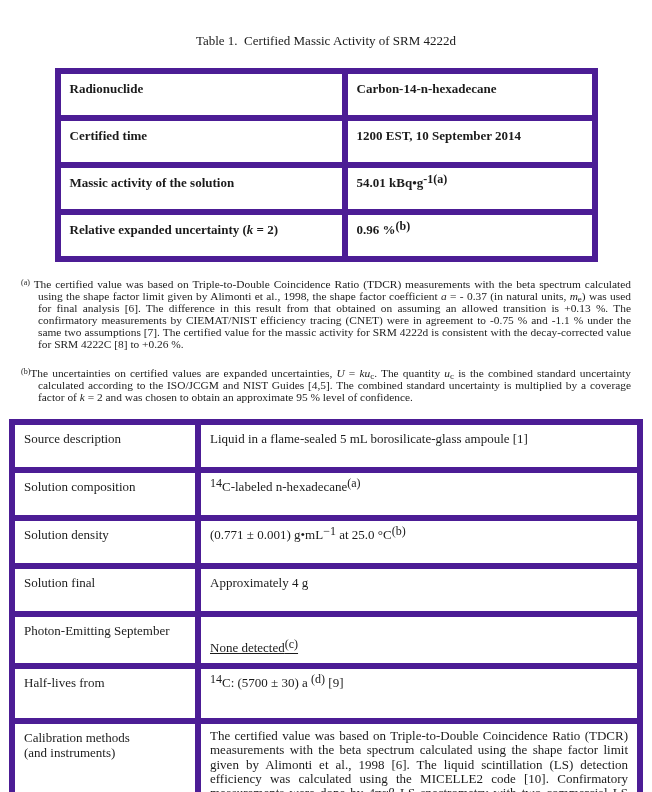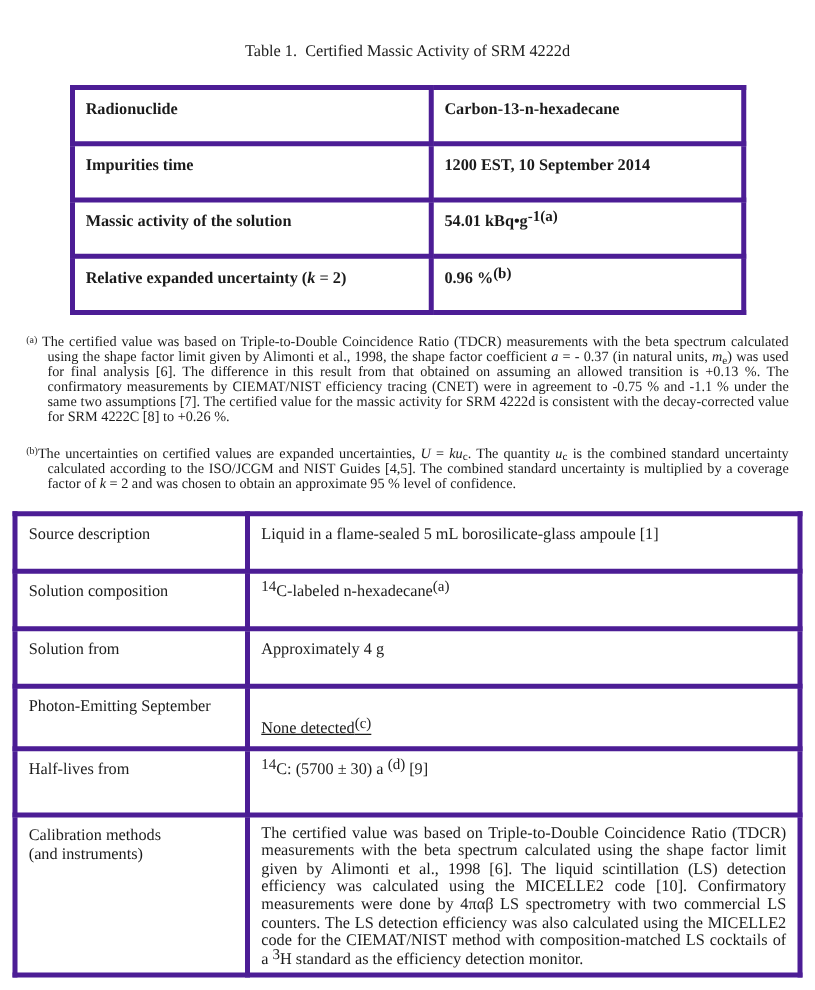--- a/index.html
+++ b/index.html
@@ -27,21 +27,21 @@
   }
   .title-1 { padding-top: 33px; }
   .title-2 { padding-top: 25px; }
 
   table {
     border-collapse: collapse;
     table-layout: fixed;
     font-size: 13px;
   }
   td {
-    border: 4px solid #4c1d95;
+    border: 6px solid #4c1d95;
     vertical-align: top;
     padding: 6px 9px 4px 9px;
     line-height: 15px;
   }
 
   
   .t1 {
     width: 537px;
     margin: 20px auto 0 auto;
     border: 2.5px solid #000;
@@ -108,24 +108,24 @@
   <div class="table-title title-1">Table 1.&nbsp; Certified Massic Activity of SRM 4222d</div>
 
   <table class="t1">
     <colgroup>
         <col class="c1">
         <col class="c2">
       </colgroup>
     <tbody>
       <tr>
         <td>Radionuclide</td>
-        <td>Carbon-13-n-hexadecane</td>
+        <td>Carbon-14-n-hexadecane</td>
       </tr>
       <tr>
-        <td>Impurities time</td>
+        <td>Certified time</td>
         <td>1200 EST, 10 September 2014</td>
       </tr>
       <tr>
         <td>Massic activity of the solution</td>
         <td>54.01 kBq•g<sup>-1(a)</sup></td>
       </tr>
       <tr>
         <td>Relative expanded uncertainty (<i>k</i> = 2)</td>
         <td>0.96 %<sup>(b)</sup></td>
       </tr>
@@ -146,21 +146,25 @@
     <tbody>
       <tr>
         <td class="h32">Source description</td>
         <td class="h32">Liquid in a flame-sealed 5 mL borosilicate-glass ampoule [1]</td>
       </tr>
       <tr>
         <td class="h32">Solution composition</td>
         <td class="h32"><sup>14</sup>C-labeled n-hexadecane<sup>(a)</sup></td>
       </tr>
       <tr>
-        <td class="h32">Solution from</td>
+        <td class="h32">Solution density</td>
+        <td class="h32">(0.771 ± 0.001) g•mL<sup>−1</sup> at 25.0 °C<sup>(b)</sup></td>
+      </tr>
+      <tr>
+        <td class="h32">Solution final</td>
         <td class="h32">Approximately 4 g</td>
       </tr>
       <tr>
         <td class="h32">Photon-Emitting September</td>
         <td class="h32 vmid">None detected<sup>(c)</sup></td>
       </tr>
       <tr>
         <td class="h39">Half-lives from</td>
         <td class="h39"><sup>14</sup>C: (5700 ± 30) a <sup>(d)</sup> [9]</td>
       </tr>

